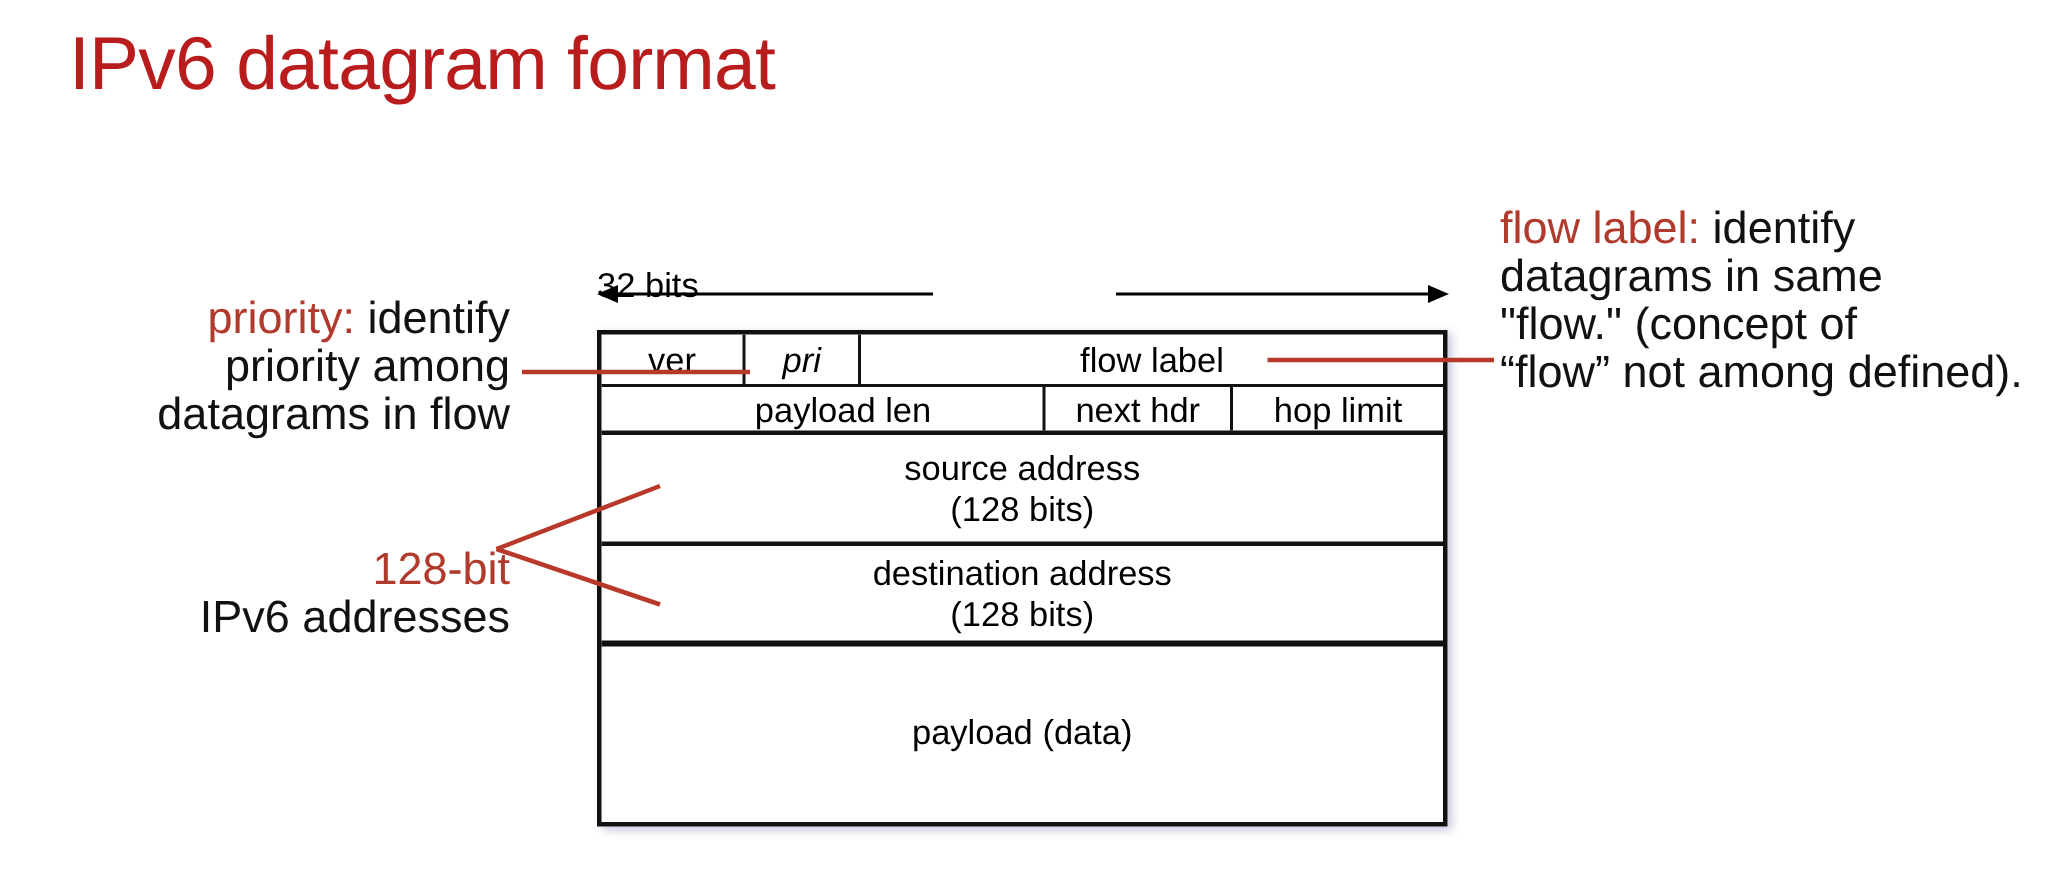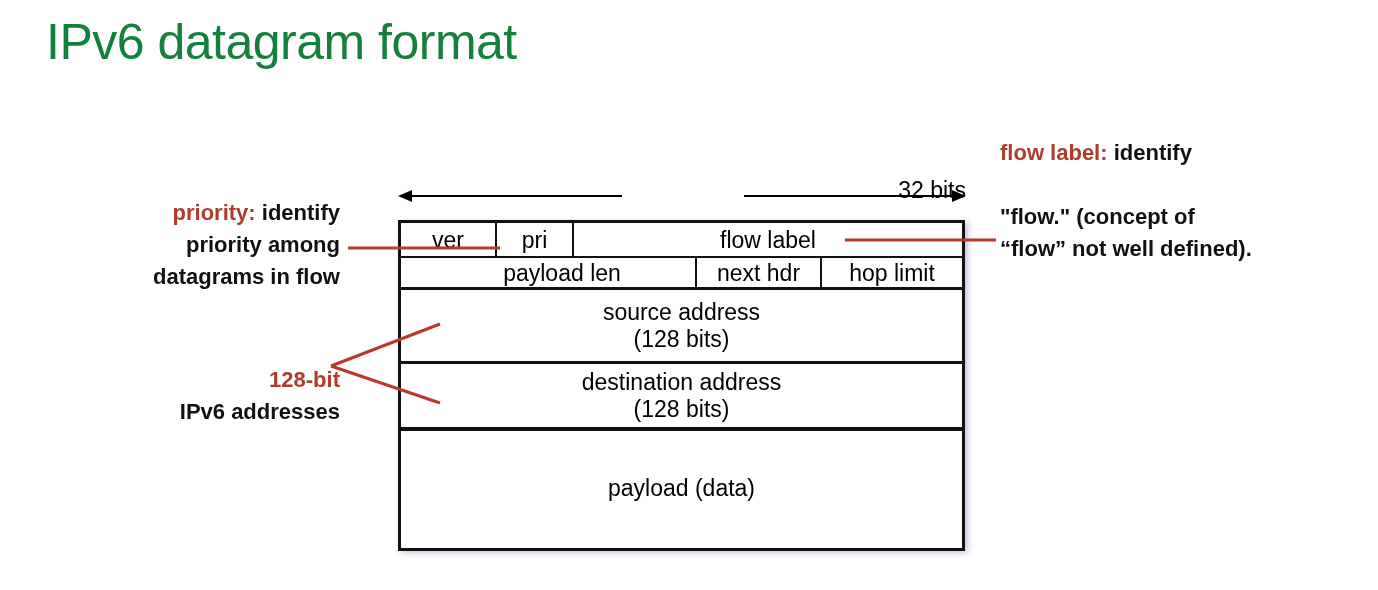--- a/index.html
+++ b/index.html
@@ -17,32 +17,32 @@
   }
 
   
   #slide-title {
     position: absolute;
     left: 46px;
     top: 12px;
     font-size: 50px;
     line-height: 60px;
     font-weight: 400;
-    color: #15803d;
+    color: #b91c1c;
     letter-spacing: -0.5px;
     white-space: nowrap;
   }
 
   
   .annot {
     position: absolute;
-    font-size: 22px;
+    font-size: 30px;
     line-height: 32px;
     color: #111111;
-    font-weight: 700;
+    font-weight: 400;
   }
   .annot .kw { color: #b03a2b; }
 
   #annot-priority {
     left: 40px;
     top: 197px;
     width: 300px;
     text-align: right;
   }
   #annot-addresses {
@@ -75,21 +75,21 @@
     left: 398px;
     top: 176px;
     width: 568px;
     height: 34px;
   }
   #width-arrow .arrow-label {
     position: absolute;
     left: 0;
     top: 0;
     width: 100%;
-    text-align: right;
+    text-align: left;
     font-family: "Liberation Sans", sans-serif;
     font-size: 23px;
     line-height: 28px;
     color: #000000;
   }
 
   
   #datagram-box {
     position: absolute;
     left: 398px;
@@ -118,21 +118,21 @@
     font-size: 23px;
     line-height: 26px;
     color: #000000;
     overflow: hidden;
   }
   .dcell .sub { display: block; }
 
   
   #row-header   { height: 35px; border-bottom: 2px solid #111111; }
   #cell-ver     { width: 96px;  border-right: 2px solid #111111; }
-  #cell-pri     { width: 77px;  border-right: 2px solid #111111; }
+  #cell-pri     { width: 77px;  border-right: 2px solid #111111; font-style: italic; }
   #cell-flow    { flex: 1 1 auto; }
 
   
   #row-second      { height: 32px; border-bottom: 3px solid #111111; padding-left: 28px; }
   #cell-payloadlen { width: 268px; border-right: 2px solid #111111; }
   #cell-nexthdr    { width: 125px; border-right: 2px solid #111111; }
   #cell-hoplimit   { flex: 1 1 auto; }
 
   
   #row-source { height: 74px; border-bottom: 3px solid #111111; }
@@ -202,23 +202,23 @@
   <span>datagrams in flow</span>
 </div>
 
 <div class="annot" id="annot-addresses">
   <span class="kw">128-bit</span><br>
   <span>IPv6 addresses</span>
 </div>
 
 <div class="annot" id="annot-flowlabel">
   <span class="kw">flow label:</span><span> identify</span><br>
-  <br>
+  <span>datagrams in same</span><br>
   <span>"flow." (concept of</span><br>
-  <span>“flow” not well defined).</span>
+  <span>“flow” not among defined).</span>
 </div>
 
 <svg id="leaders" viewBox="0 0 1378 590">
 
   <line x1="348" y1="248" x2="500" y2="248" stroke="#b8392a" stroke-width="3"></line>
 
   <line x1="845" y1="240" x2="996" y2="240" stroke="#b8392a" stroke-width="3"></line>
 
   <line x1="331" y1="366" x2="440" y2="324" stroke="#b8392a" stroke-width="3"></line>
   <line x1="331" y1="366" x2="440" y2="403" stroke="#b8392a" stroke-width="3"></line>

